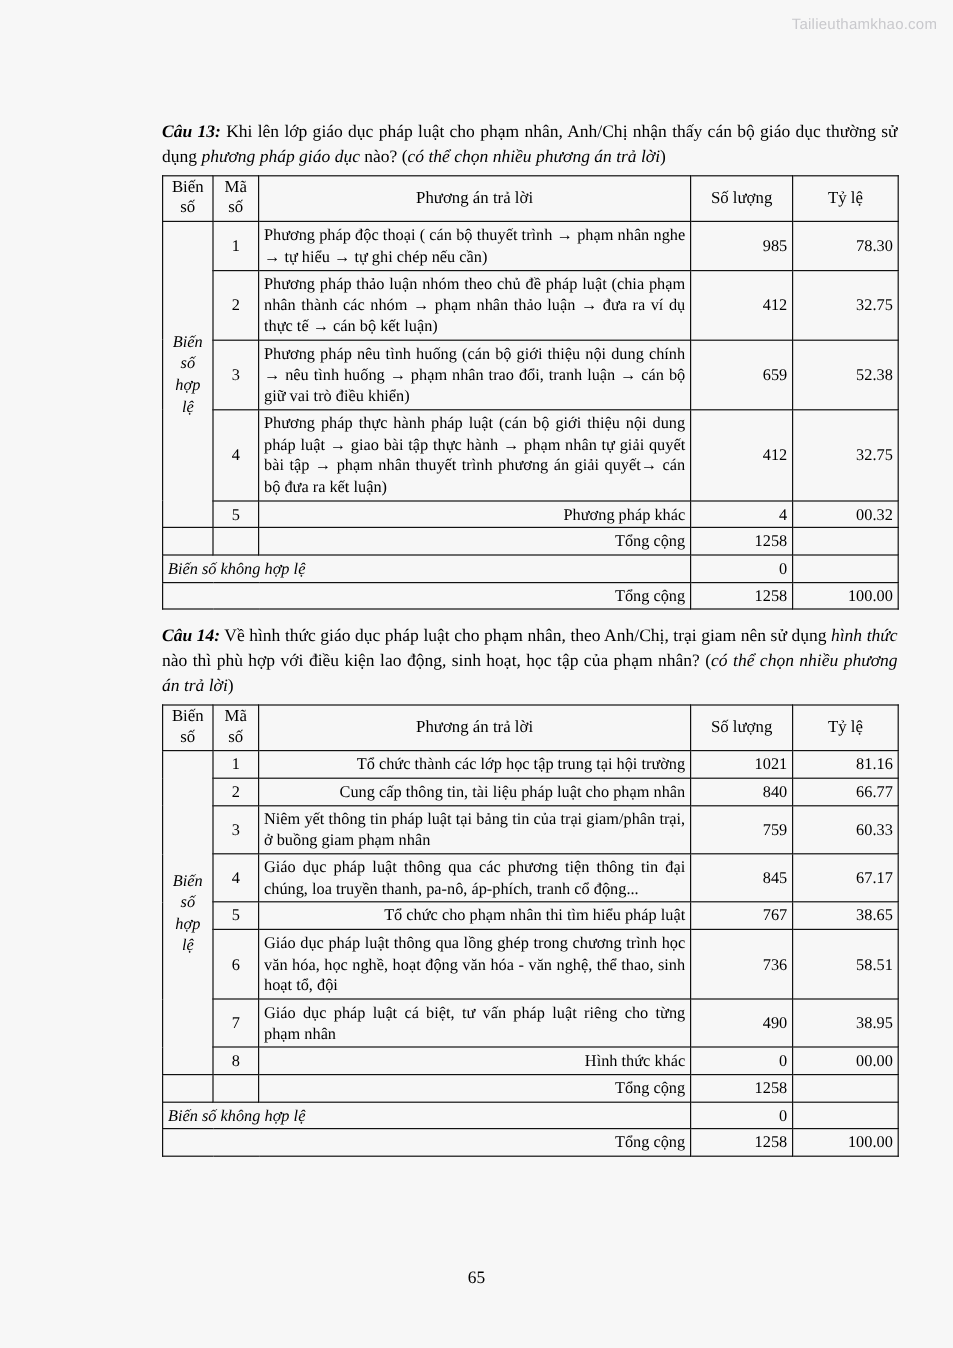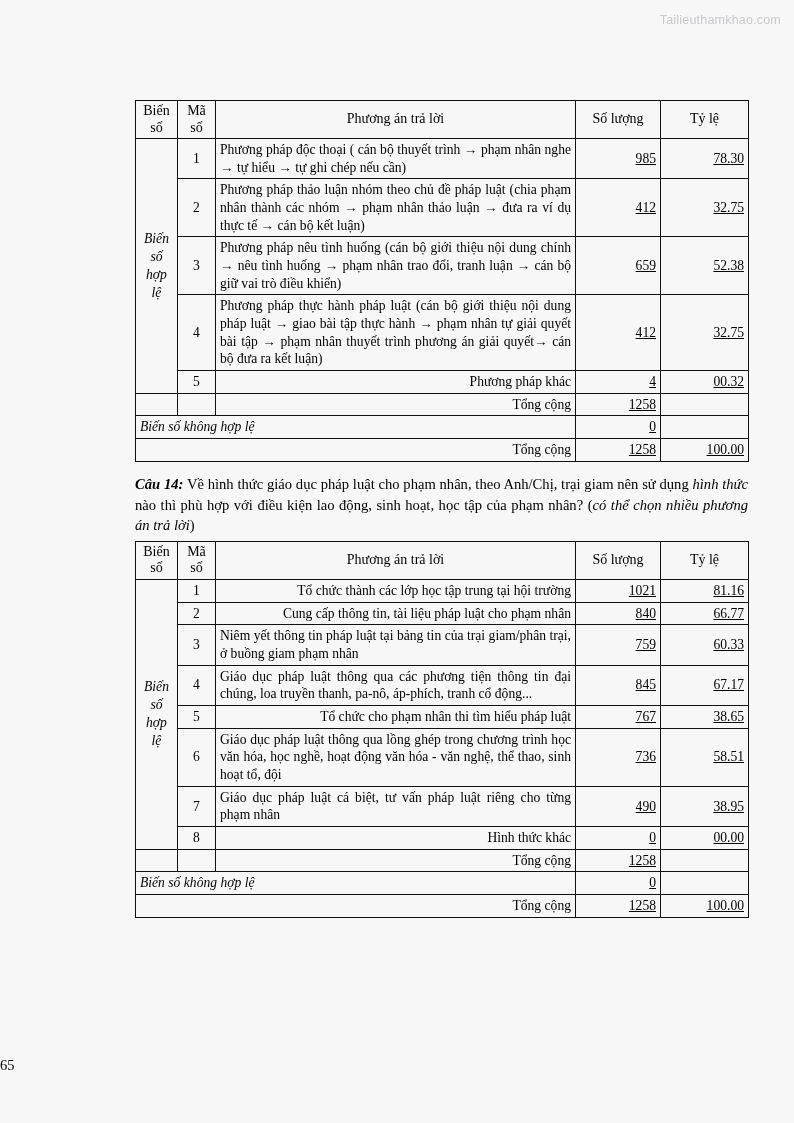--- a/index.html
+++ b/index.html
@@ -102,52 +102,54 @@
     text-justify: inter-word;
     padding: 2px 5px 2px 6px;
     margin-top: 28px;
   }
   .cell-ans.nowrapjust {
     text-align: right;
   }
   .cell-num, .cell-pct {
     text-align: right;
     padding-right: 7px;
-    text-decoration: underline;
   }
 
   .total-label {
     text-align: right;
     font-weight: bold;
     padding-right: 6px;
   }
   .invalid-label {
     text-align: left;
     font-style: italic;
     padding-left: 5px;
   }
 
   .pagenum {
     position: absolute;
     left: 0;
     top: 1057px;
     width: 794px;
-    text-align: left;
+    text-align: center;
     font-size: 14.5px;
   }
 </style>
 </head>
 <body>
 
 <div class="page">
 
   <div class="watermark">Tailieuthamkhao.com</div>
 
   <div class="content">
 
+    <p class="question">
+      <span class="qnum">Câu 13:</span><span> Khi lên lớp giáo dục pháp luật cho phạm nhân, Anh/Chị nhận thấy cán bộ giáo dục thường sử dụng </span><span class="it">phương pháp giáo dục</span><span> nào? (</span><span class="it">có thể chọn nhiều phương án trả lời</span><span>)</span>
+    </p>
 
     <table class="survey">
       <colgroup>
         <col class="c-bien">
           <col class="c-ma">
           <col class="c-ans">
           <col class="c-num">
           <col class="c-pct">
       </colgroup>
       <thead>

